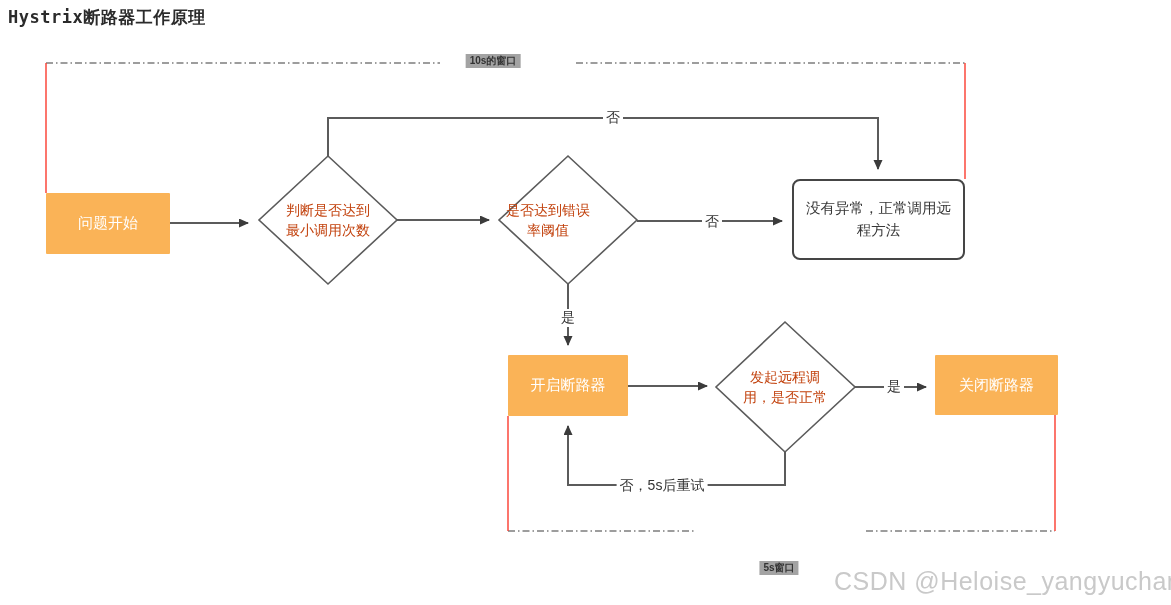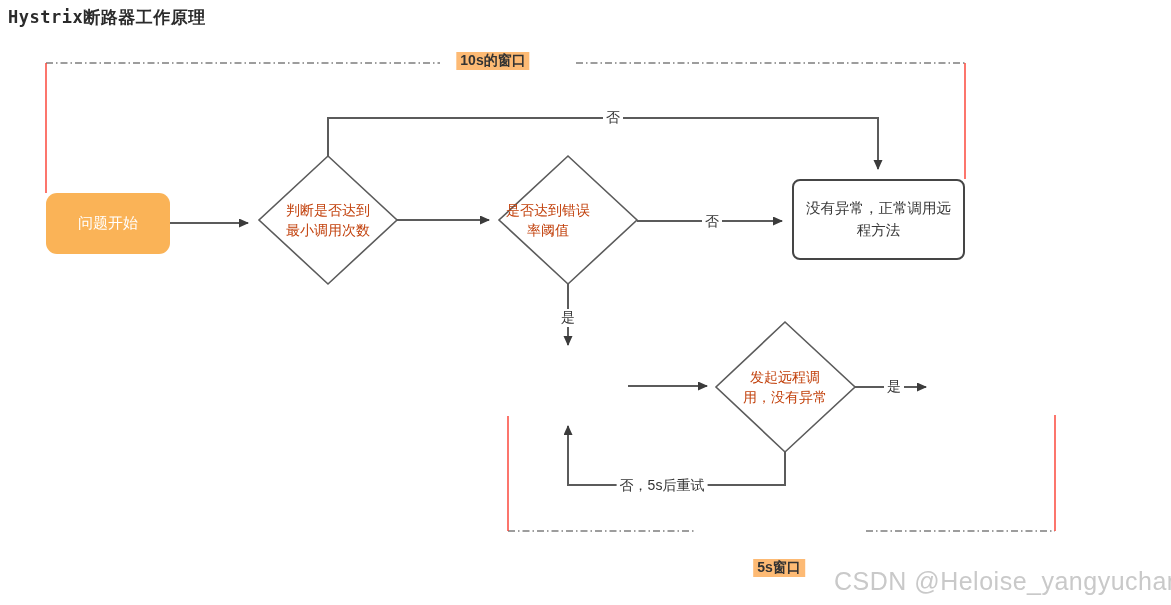--- a/index.html
+++ b/index.html
@@ -36,21 +36,21 @@
     position: absolute;
     display: flex;
     align-items: center;
     justify-content: center;
     text-align: center;
     white-space: pre-line;
   }
 
   .node.orange {
     background: #FAB357;
-    border-radius: 11px;
+    border-radius: 1px;
     color: #ffffff;
     font-size: 15px;
   }
 
   .node.white-rect {
     background: #ffffff;
     border: 2px solid #454545;
     border-radius: 8px;
     color: #383838;
     font-size: 14.5px;
@@ -87,24 +87,24 @@
   }
   #lbl-no-top    { left: 613px; top: 118px; }
   #lbl-no-mid    { left: 712px; top: 222px; }
   #lbl-yes-down  { left: 568px; top: 318px; }
   #lbl-yes-right { left: 894px; top: 387px; }
   #lbl-retry     { left: 662px; top: 486px; text-align: right; }
 
   .window-label {
     position: absolute;
     transform: translate(-50%, -50%);
-    font-size: 14px;
+    font-size: 10px;
     font-weight: bold;
     color: #333333;
-    background: #fdba74;
+    background: #a3a3a3;
     padding: 0 4px;
     white-space: nowrap;
   }
   #lbl-win-top    { left: 493px; top: 61px; }
   #lbl-win-bottom { left: 779px; top: 536px; margin-top: 32px; }
 
   .watermark {
     position: absolute;
     left: 834px;
     top: 567px;
@@ -159,28 +159,30 @@
       <polygon points="568,156 637,220 568,284 499,220"></polygon>
       <polygon points="785,322 855,387 785,452 716,387"></polygon>
     </g>
   </svg>
 
   <div class="node orange" id="box-start">问题开始</div>
 
   <div class="node white-rect" id="rect-normal">没有异常，正常调用远
 程方法</div>
 
+  <div class="node orange" id="box-open">开启断路器</div>
 
+  <div class="node orange" id="box-close">关闭断路器</div>
 
   <div class="diamond-label" id="lbl-d1">判断是否达到
 最小调用次数</div>
   <div class="diamond-label" id="lbl-d2">是否达到错误
 率阈值</div>
   <div class="diamond-label" id="lbl-d3">发起远程调
-用，没有异常</div>
+用，是否正常</div>
 
   <div class="edge-label" id="lbl-no-top">否</div>
   <div class="edge-label" id="lbl-no-mid">否</div>
   <div class="edge-label" id="lbl-yes-down">是</div>
   <div class="edge-label" id="lbl-yes-right">是</div>
   <div class="edge-label" id="lbl-retry">否，5s后重试</div>
 
   <div class="window-label" id="lbl-win-top">10s的窗口</div>
   <div class="window-label" id="lbl-win-bottom">5s窗口</div>
 

